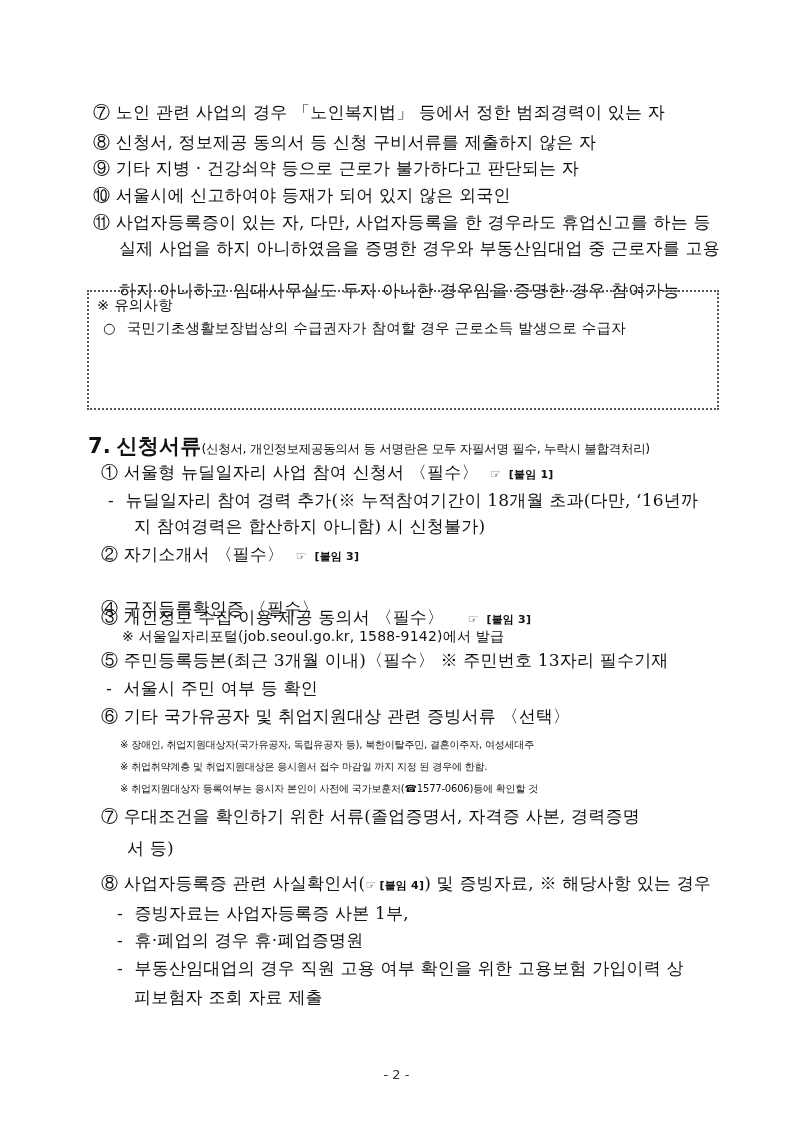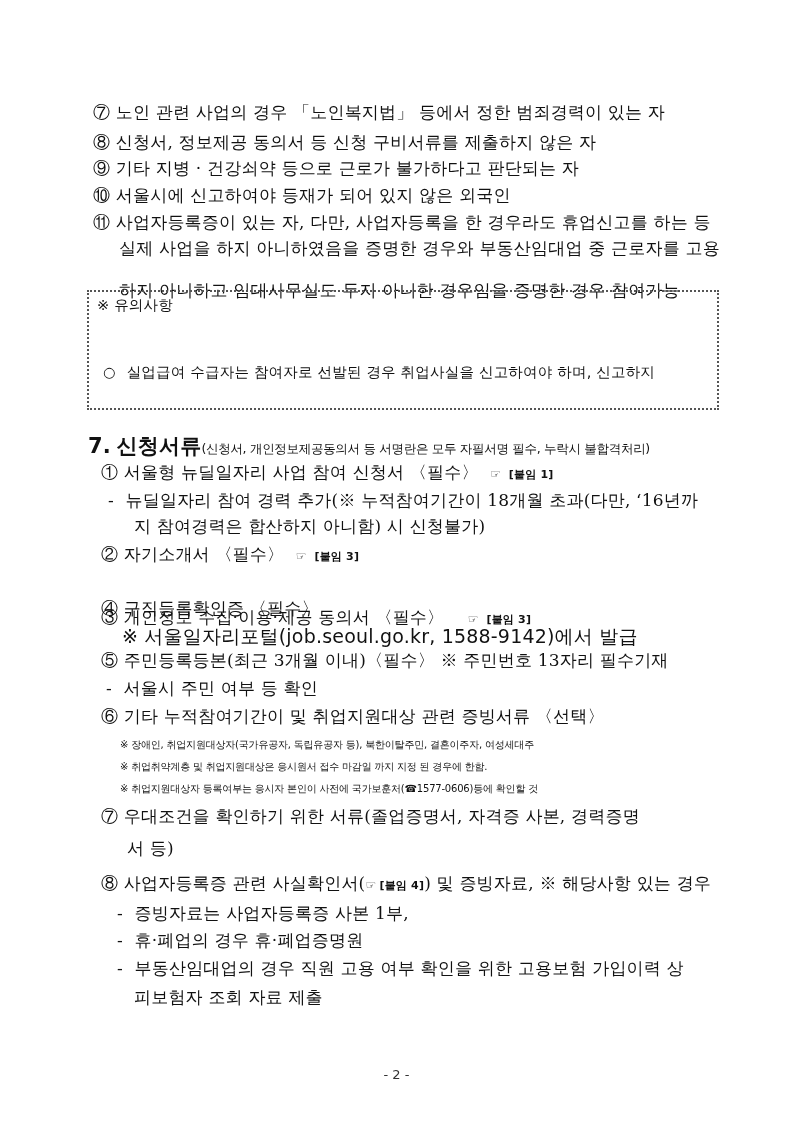--- a/index.html
+++ b/index.html
@@ -1,20 +1,20 @@
 <!DOCTYPE html>
 <html><head>
 <meta charset="utf-8">
 <style>
   * { box-sizing: border-box; margin: 0; padding: 0; }
   html, body { width: 793px; height: 1121px; background: #ffffff; overflow: hidden; }
   body { position: relative; color: #111; font-family: "DejaVu Serif", serif; }
   .line { position: absolute; white-space: nowrap; font-size: 17px; line-height: 22px; letter-spacing: 0.2px; }
   .sans { font-family: "DejaVu Sans", sans-serif; }
-  .small { font-size: 19px; }
+  .small { font-size: 14px; }
   .tiny { font-size: 10px; }
   .ref { font-family: "DejaVu Sans", sans-serif; font-size: 11px; font-weight: bold; margin-left: 8px; }
   .hand { font-family: "DejaVu Sans", sans-serif; font-size: 12px; color: #333; }
   .notice-box {
     position: absolute; left: 87px; top: 290px; width: 632px; height: 120px;
     border: 2px dotted #555;
   }
   .notice-box .line { font-family: "DejaVu Sans", sans-serif; font-size: 14.5px; line-height: 20px; }
   .section-title { font-family: "DejaVu Sans", sans-serif; font-weight: bold; font-size: 21px; }
   .section-sub { font-family: "DejaVu Sans", sans-serif; font-weight: normal; font-size: 12.5px; letter-spacing: -0.3px; }
@@ -41,23 +41,23 @@
 </div>
 <div class="line" style="left:93px; top:211px;">
   <span>⑪</span>
   <span>사업자등록증이 있는 자, 다만, 사업자등록을 한 경우라도 휴업신고를 하는 등</span>
 </div>
 <div class="line" style="left:119px; top:237px;">실제 사업을 하지 아니하였음을 증명한 경우와 부동산임대업 중 근로자를 고용</div>
 <div class="line" style="left:119px; top:279px;">하지 아니하고 임대사무실도 두지 아니한 경우임을 증명한 경우 참여가능</div>
 
 <div class="notice-box">
   <div class="line" style="left:8px; top:3px;">※ 유의사항</div>
-  <div class="line" style="left:14px; top:70px;">
+  <div class="line" style="left:14px; top:26px;">
     <span>○</span>
-    <span style="margin-left:6px;">실업급여 수급자는 참여자로 선발된 경우 취업사실을 신고하여야 하며, 신고하지</span>
+    <span style="margin-left:6px;">국민기초생활보장법상의 수급권자가 참여할 경우 근로소득 발생으로 수급자</span>
   </div>
 </div>
 
 <div class="line" style="left:88px; top:433px; line-height:26px;">
   <span class="section-title">7.</span>
   <span class="section-title">신청서류</span><span class="section-sub">(신청서, 개인정보제공동의서 등 서명란은 모두 자필서명 필수, 누락시 불합격처리)</span>
 </div>
 
 <div class="line" style="left:101px; top:461px;">
   <span>①</span>
@@ -96,21 +96,21 @@
   <span>⑤</span>
   <span>주민등록등본(최근 3개월 이내)〈필수〉 ※ 주민번호 13자리 필수기재</span>
 </div>
 <div class="line" style="left:106px; top:677px;">
   <span>-</span>
   <span style="margin-left:6px;">서울시 주민 여부 등 확인</span>
 </div>
 
 <div class="line" style="left:101px; top:705px;">
   <span>⑥</span>
-  <span>기타 누적참여기간이 및 취업지원대상 관련 증빙서류 〈선택〉</span>
+  <span>기타 국가유공자 및 취업지원대상 관련 증빙서류 〈선택〉</span>
 </div>
 <div class="line sans tiny" style="left:120px; top:734px; letter-spacing:-0.2px;">※ 장애인, 취업지원대상자(국가유공자, 독립유공자 등), 북한이탈주민, 결혼이주자, 여성세대주</div>
 <div class="line sans tiny" style="left:120px; top:756px; letter-spacing:-0.2px;">※ 취업취약계층 및 취업지원대상은 응시원서 접수 마감일 까지 지정 된 경우에 한함.</div>
 <div class="line sans tiny" style="left:120px; top:778px; letter-spacing:-0.2px;">※ 취업지원대상자 등록여부는 응시자 본인이 사전에 국가보훈처(☎1577-0606)등에 확인할 것</div>
 
 <div class="line" style="left:101px; top:805px;">
   <span>⑦</span>
   <span>우대조건을 확인하기 위한 서류(졸업증명서, 자격증 사본, 경력증명</span>
 </div>
 <div class="line" style="left:127px; top:837px;">서 등)</div>

